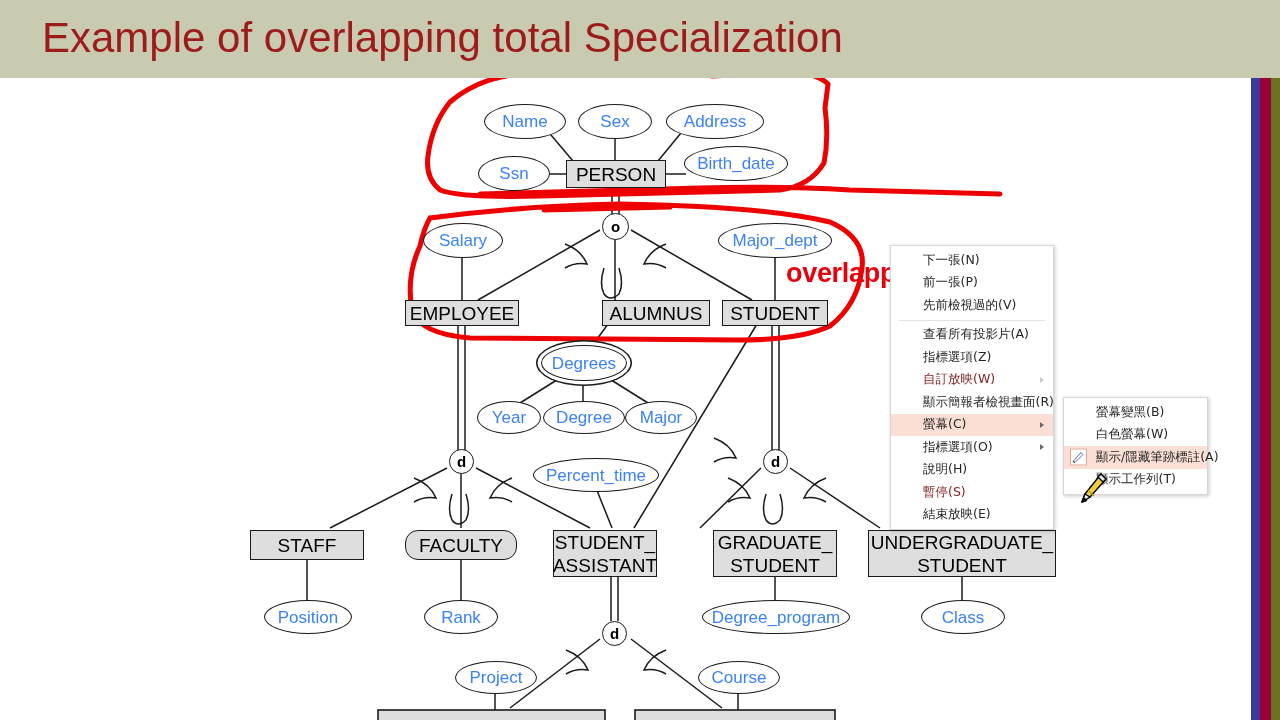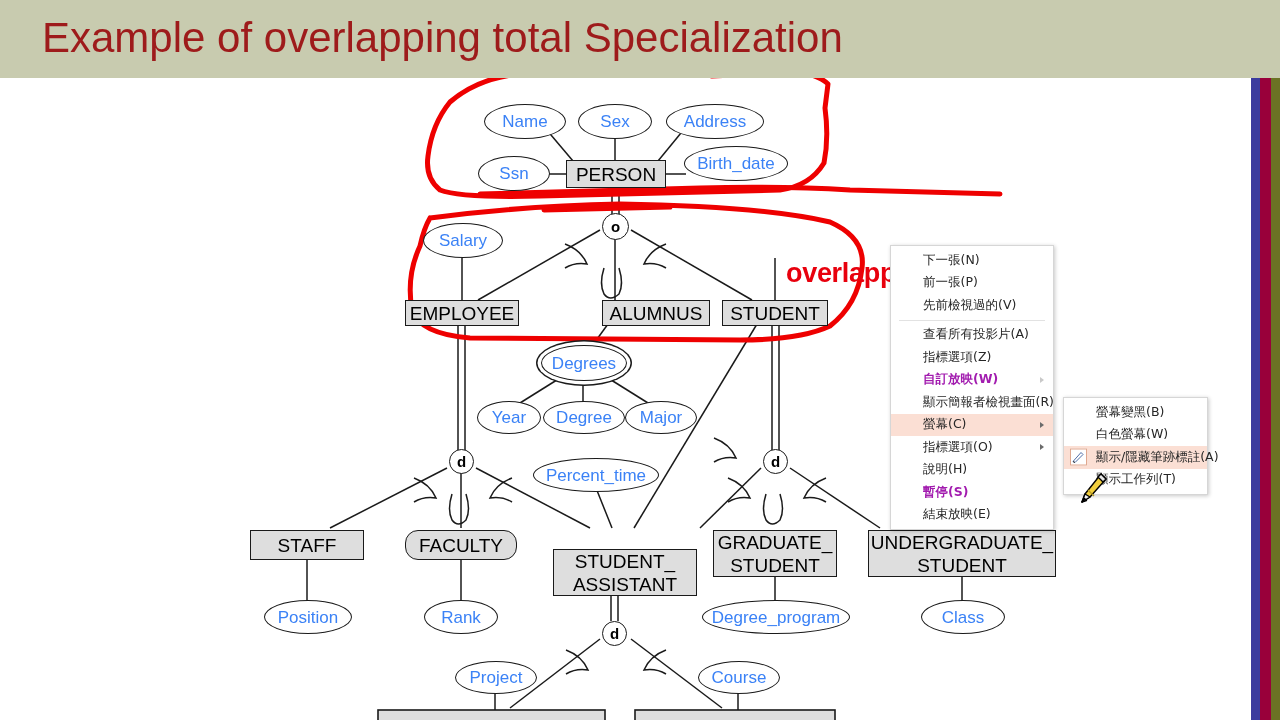--- a/index.html
+++ b/index.html
@@ -68,21 +68,21 @@
     box-shadow:1px 1px 4px rgba(0,0,0,.22);
     font-size:12.5px;color:#262626;
     font-family:"DejaVu Sans","Liberation Sans",sans-serif;
     padding:3px 0;
   }
   .ctx-item{
     position:relative;display:flex;align-items:center;
     height:22.5px;padding:0 10px 0 32px;white-space:nowrap;
   }
   .ctx-item.hl{background:#fbdfd4;}
-  .ctx-item.dis{color:#a21caf;font-weight:bold;}
+  .ctx-item.dis{color:#7f1d1d;}
   .ctx-sep{height:1px;margin:3px 8px;background:#e2e2e2;}
   .ctx-arrow{
     position:absolute;right:9px;top:50%;transform:translateY(-50%);
     width:0;height:0;border-left:4px solid #6b6b6b;
     border-top:3.5px solid transparent;border-bottom:3.5px solid transparent;
   }
   .ctx-item.dis .ctx-arrow{border-left-color:#c9c9c9;}
   .ctx-icon{
     position:absolute;left:6px;top:50%;transform:translateY(-50%);
     width:17px;height:17px;box-sizing:border-box;
@@ -197,33 +197,34 @@
         <path d="M 544,132 L 670,129"></path>
       </g>
     </svg>
 
     <div class="ent" style="left:566px;top:82px;width:100px;height:28px;">PERSON</div>
     <div class="ent" style="left:405px;top:222px;width:114px;height:26px;">EMPLOYEE</div>
     <div class="ent" style="left:562px;top:222px;width:108px;height:26px;margin-left:40px;">ALUMNUS</div>
     <div class="ent" style="left:722px;top:222px;width:106px;height:26px;">STUDENT</div>
     <div class="ent" style="left:250px;top:452px;width:114px;height:30px;">STAFF</div>
     <div class="ent" style="left:405px;top:452px;width:112px;height:30px;border-radius:13px;">FACULTY</div>
-    <div class="ent" style="left:553px;top:452px;width:144px;height:47px;white-space:pre-line;margin-top:19px;">STUDENT_
+    <div class="ent" style="left:553px;top:452px;width:104px;height:47px;white-space:pre-line;">STUDENT_
 ASSISTANT</div>
     <div class="ent" style="left:713px;top:452px;width:124px;height:47px;white-space:pre-line;">GRADUATE_
 STUDENT</div>
     <div class="ent" style="left:868px;top:452px;width:188px;height:47px;white-space:pre-line;">UNDERGRADUATE_
 STUDENT</div>
 
     <div class="attr" style="left:484px;top:26px;width:82px;height:35px;">Name</div>
     <div class="attr" style="left:578px;top:26px;width:74px;height:35px;">Sex</div>
     <div class="attr" style="left:666px;top:26px;width:98px;height:35px;">Address</div>
     <div class="attr" style="left:478px;top:78px;width:72px;height:35px;">Ssn</div>
     <div class="attr" style="left:684px;top:68px;width:104px;height:35px;">Birth_date</div>
     <div class="attr" style="left:423px;top:145px;width:80px;height:35px;">Salary</div>
+    <div class="attr" style="left:718px;top:145px;width:114px;height:35px;">Major_dept</div>
     <div class="attr multi" style="left:541px;top:267px;width:86px;height:36px;">Degrees</div>
     <div class="attr" style="left:477px;top:323px;width:64px;height:33px;">Year</div>
     <div class="attr" style="left:543px;top:323px;width:82px;height:33px;">Degree</div>
     <div class="attr" style="left:625px;top:323px;width:72px;height:33px;">Major</div>
     <div class="attr" style="left:533px;top:380px;width:126px;height:34px;">Percent_time</div>
     <div class="attr" style="left:264px;top:522px;width:88px;height:34px;">Position</div>
     <div class="attr" style="left:424px;top:522px;width:74px;height:34px;">Rank</div>
     <div class="attr" style="left:702px;top:522px;width:148px;height:34px;">Degree_program</div>
     <div class="attr" style="left:921px;top:522px;width:84px;height:34px;">Class</div>
     <div class="attr" style="left:455px;top:583px;width:82px;height:33px;">Project</div>

